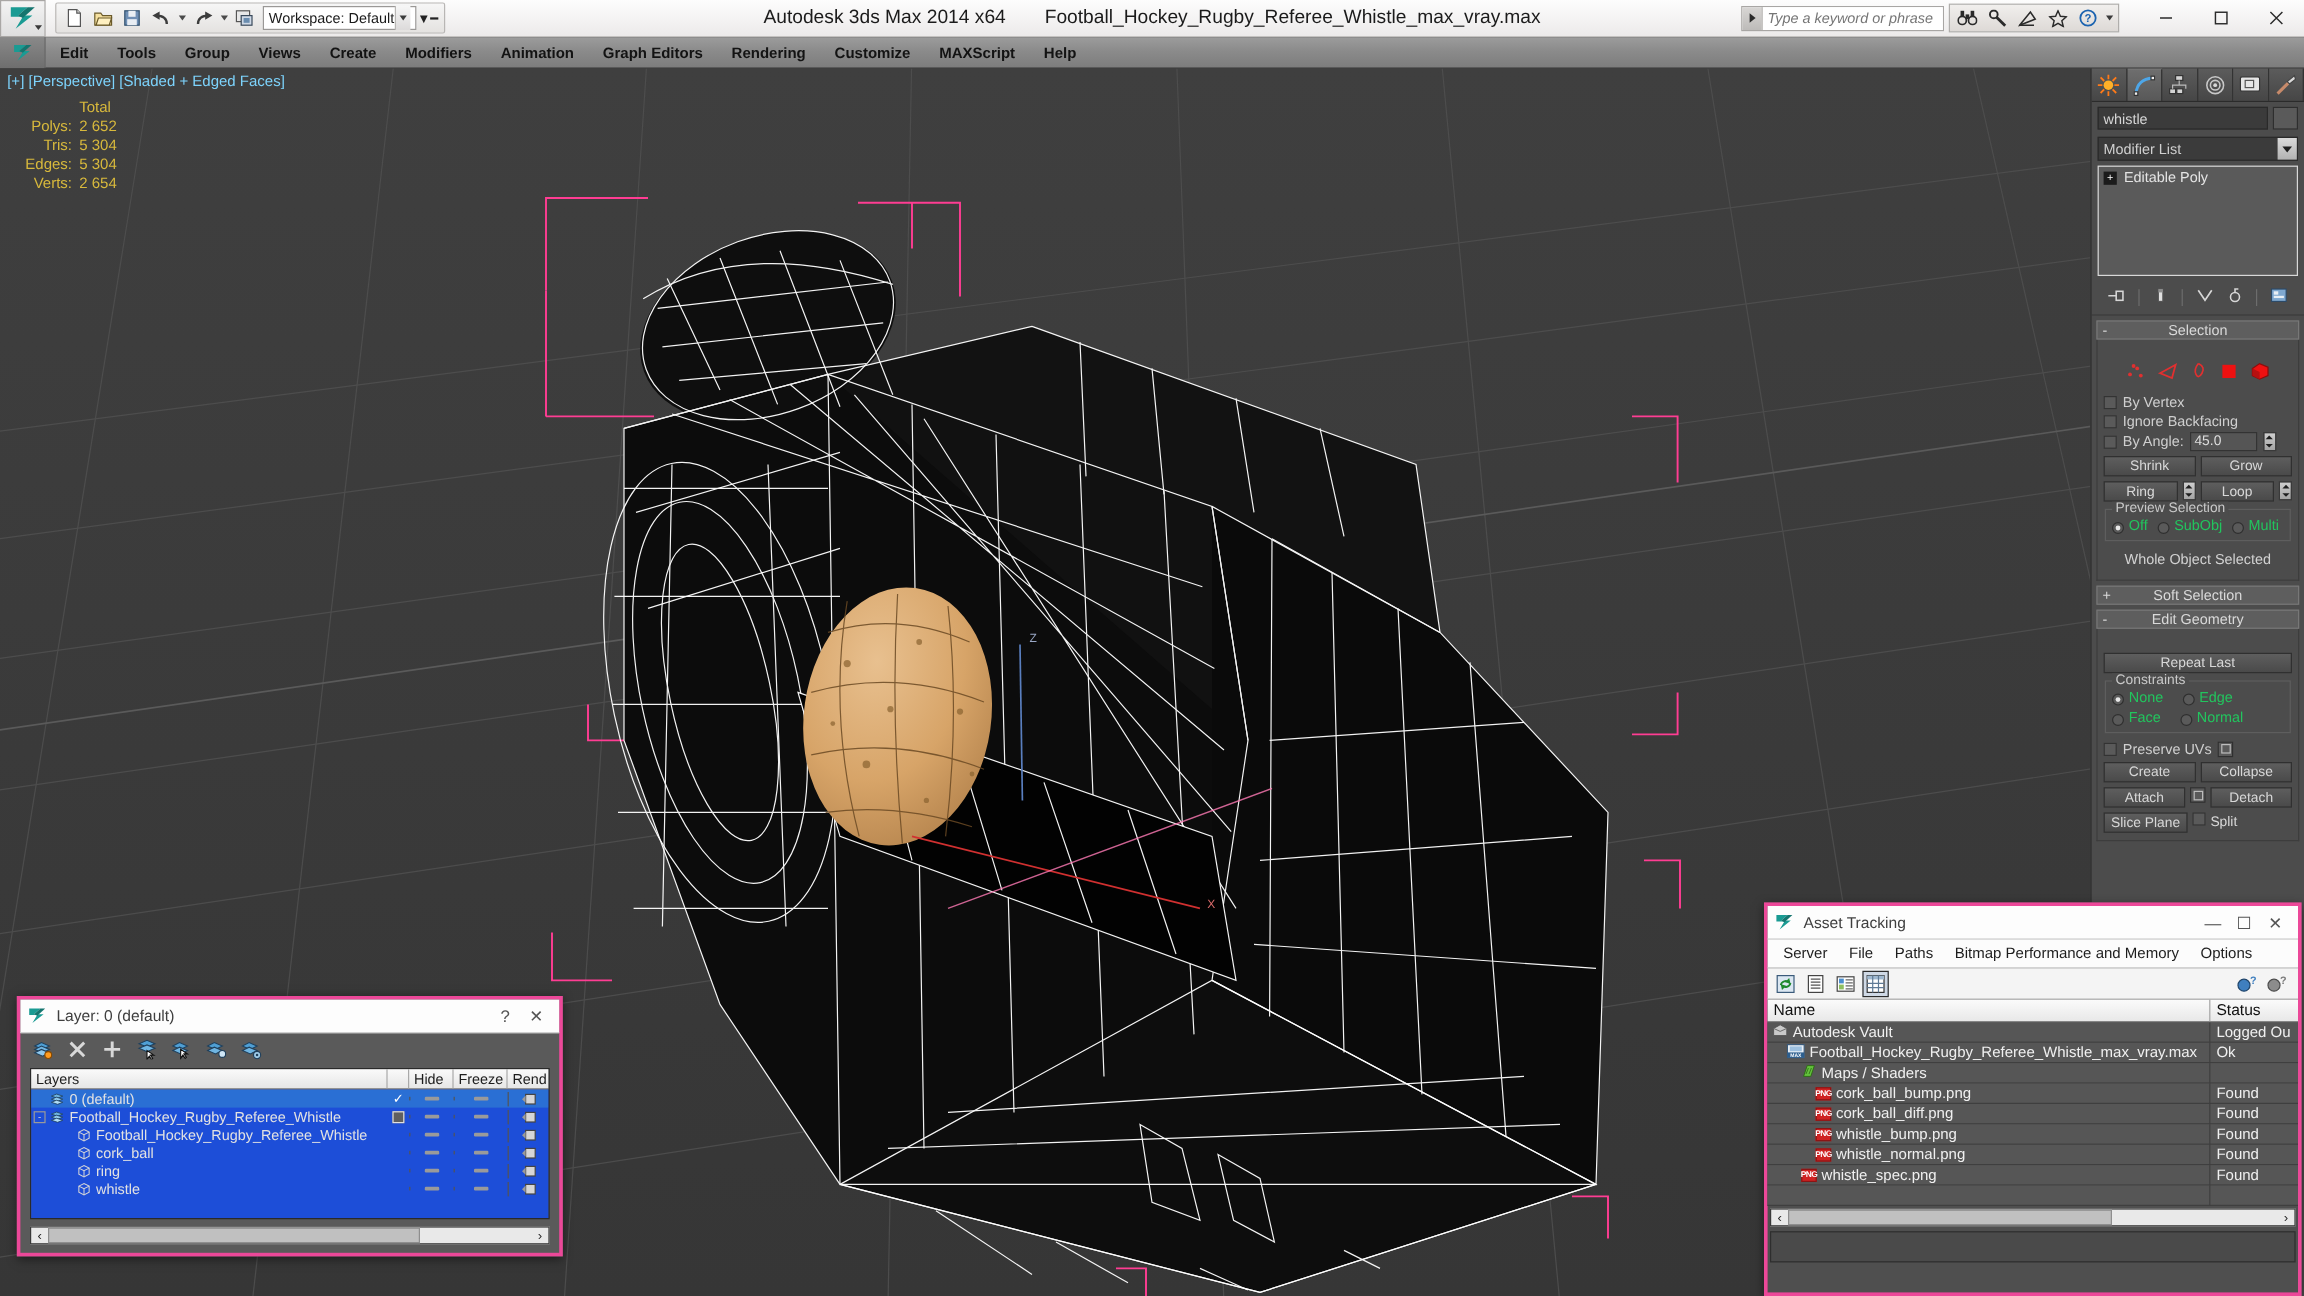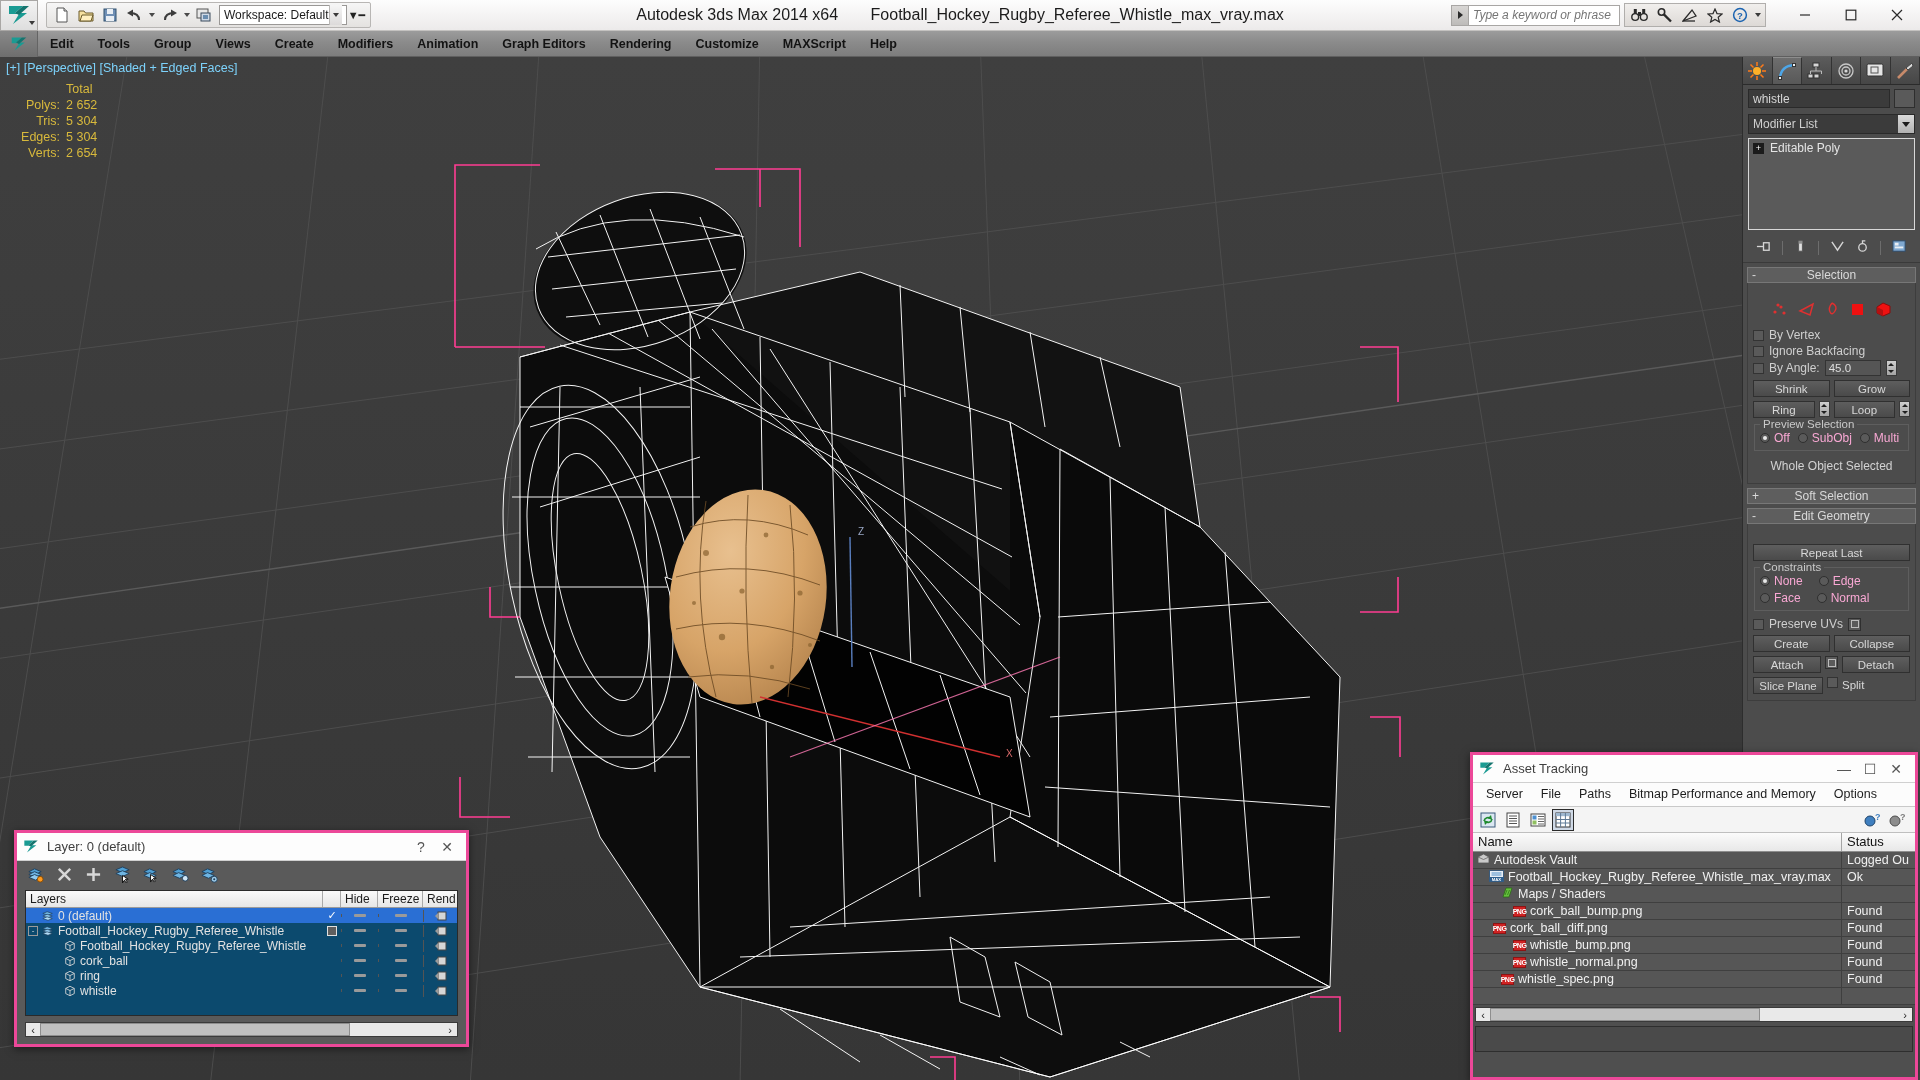--- a/index.html
+++ b/index.html
@@ -119,21 +119,21 @@
     justify-content:space-around;}
   .spinner i{width:0;height:0;border-left:3px solid transparent;border-right:3px solid transparent;}
   .spinner i.up{border-bottom:3px solid #1f1f1f;}
   .spinner i.dn{border-top:3px solid #1f1f1f;}
   .btnrow { display:flex; gap:4px; margin-top:4px; }
   .mbtn { flex:1; height:17px; background:linear-gradient(#5e5e5e,#4a4a4a); border:1px solid #303030;
     color:#d8d8d8; font-size:11.5px; text-align:center; line-height:16px; cursor:pointer;}
   .grpbox { border:1px solid #5e5e5e; margin:6px 1px 2px; padding:6px 5px 5px; position:relative;}
   .grpbox .gtitle{ position:absolute; top:-7px; left:5px; background:#4c4c4c; padding:0 3px;
     color:#c9c9c9; font-size:11.5px;}
-  .radio-row{display:flex; align-items:center; gap:4px; color:#f9a8d4; font-size:12px;}
+  .radio-row{display:flex; align-items:flex-end; gap:4px; color:#22c55e; font-size:12px;}
   .radio{width:10px;height:10px;border-radius:50%;background:#5a5a5a;border:1px solid #2f2f2f;
     flex:0 0 auto; position:relative;}
   .radio.on::after{content:'';position:absolute;left:2px;top:2px;width:4px;height:4px;border-radius:50%;
     background:#e8e8e8;}
   .centertext{ text-align:center; color:#d2d2d2; font-size:12px; margin:8px 0 4px;}
   .smallsq { width:13px;height:13px; background:#5a5a5a; border:1px solid #2f2f2f;
     display:flex;align-items:center;justify-content:center;}
   .smallsq::after{content:'';width:6px;height:6px;border:1px solid #bcbcbc;}
 
   
@@ -146,21 +146,21 @@
   .dlg-title .tb { width:26px;height:26px; display:flex;align-items:center;justify-content:center;
     color:#555; font-size:14px; cursor:pointer;}
   #layer-dialog { left:14px; top:830px; width:455px; height:217px; background:#5a5a5a;}
   .ltools { display:flex; align-items:center; gap:12px; padding:5px 10px 4px;}
   .ltools svg{width:17px;height:17px; cursor:pointer;}
   .ltable { margin:0 8px; background:#4a4a4a; border:1px solid #2a2a2a; height:126px;
     display:flex; flex-direction:column;}
   .lthead { display:flex; height:17px; background:linear-gradient(#fafafa,#e6e6e6);
     border-bottom:1px solid #9a9a9a; font-size:12px; color:#1c1c1c;}
   .lthead div { border-right:1px solid #a9a9a9; padding-left:4px; line-height:16px; }
-  .ltrows { flex:1; overflow:hidden; background:#0c4a6e;}
+  .ltrows { flex:1; overflow:hidden; background:#1d4ed8;}
   .ltrow { display:flex; height:15px; align-items:center; font-size:12px; color:#e2e2e2;}
   .ltrow.sel { background:#2a6fd4; }
   .ltname { flex:1; display:flex; align-items:center; gap:4px; white-space:nowrap; overflow:hidden;}
   .lticon svg{width:12px;height:12px; display:block;}
   .ltcol { border-left:1px solid #545454; display:flex;align-items:center;justify-content:center;}
   .dash { width:12px; height:3px; background:#9a9a9a; border-radius:1px; }
   .ltscroll { margin:6px 8px 0; height:15px; background:#e9e9e9; border:1px solid #3a3a3a;
     display:flex; align-items:center;}
   .ltscroll .ar{width:14px;height:13px;display:flex;align-items:center;justify-content:center;
     font-size:11px;color:#1f1f1f;}
@@ -1101,21 +1101,21 @@
           <span class="c2"></span>
         </div>
         <div class="at-row">
           <span class="c1" style="padding-left:40px">
             <span class="pngico">PNG</span>
             <span>cork_ball_bump.png</span>
           </span>
           <span class="c2">Found</span>
         </div>
         <div class="at-row">
-          <span class="c1" style="padding-left:20px">
+          <span class="c1" style="padding-left:40px">
             <span class="pngico">PNG</span>
             <span>cork_ball_diff.png</span>
           </span>
           <span class="c2">Found</span>
         </div>
         <div class="at-row">
           <span class="c1" style="padding-left:40px">
             <span class="pngico">PNG</span>
             <span>whistle_bump.png</span>
           </span>

